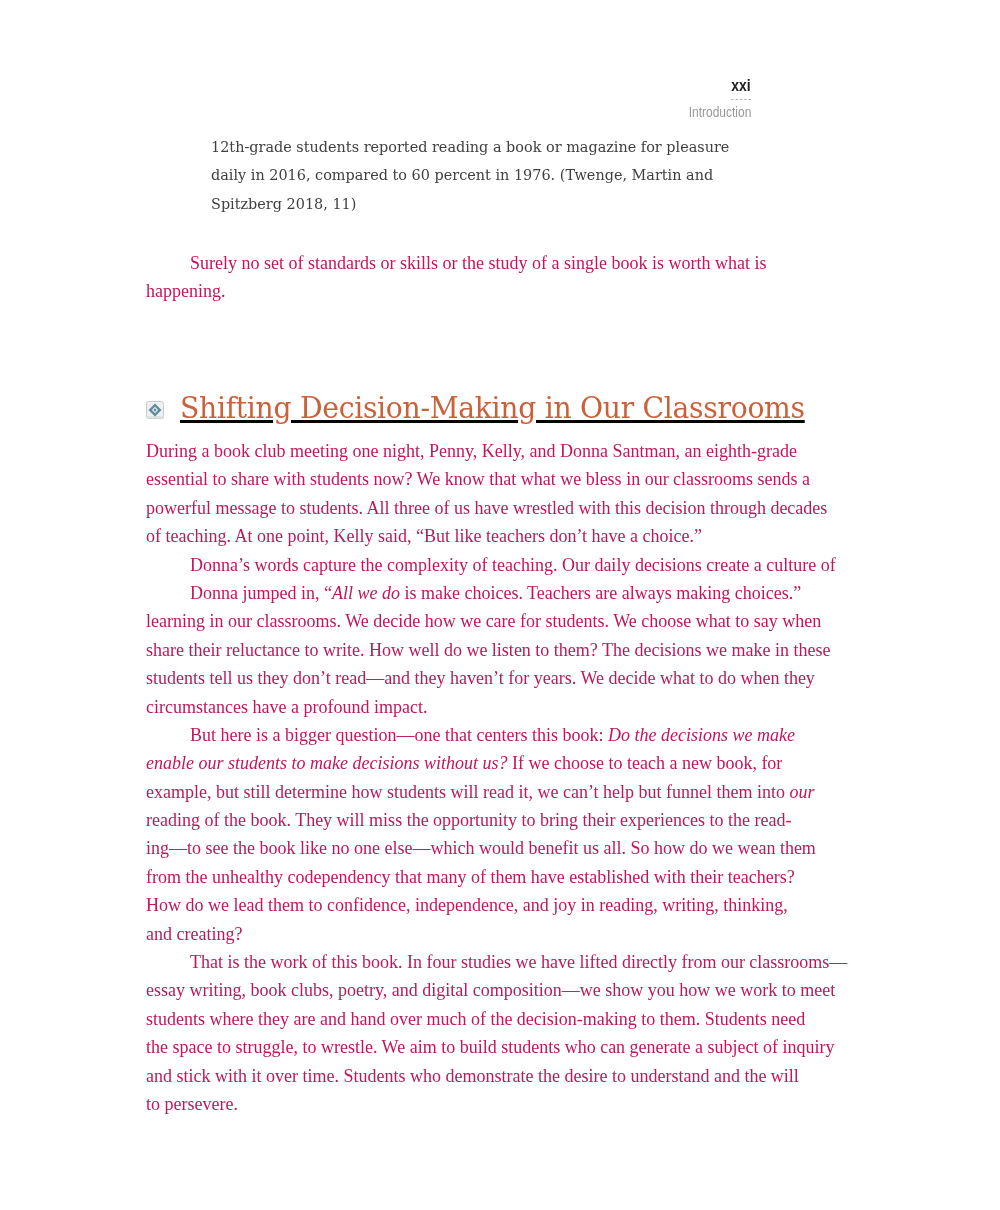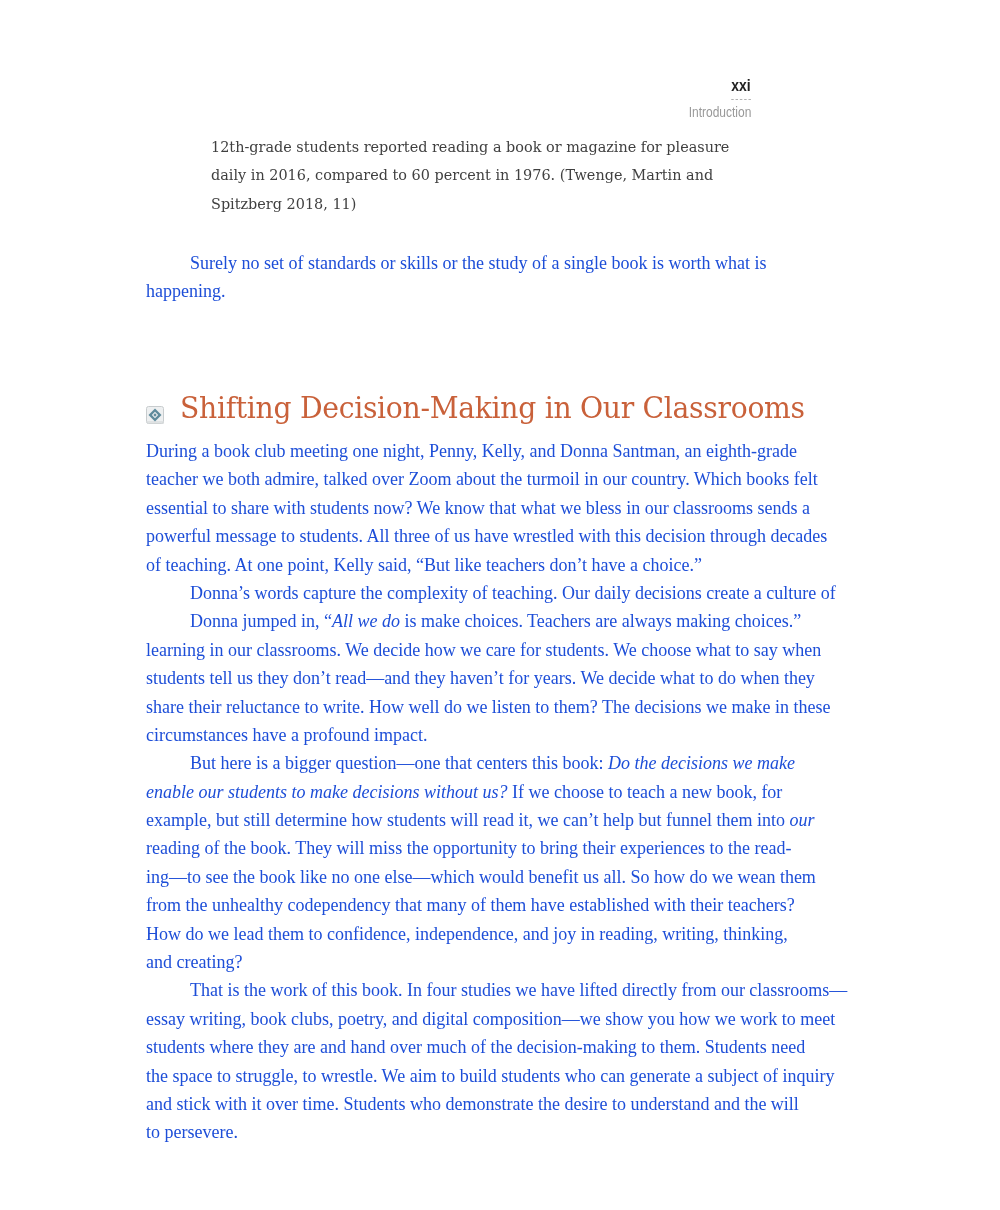--- a/index.html
+++ b/index.html
@@ -9,27 +9,27 @@
   .running-head { position: absolute; right: 66px; top: 42px; text-align: right; }
   .folio { font-family: "Liberation Sans", sans-serif; font-weight: bold; font-size: 17px; color: #222; line-height: 22px;
            border-bottom: 1px dashed #aaa; padding-bottom: 2px; display: inline-block; transform: scaleX(0.82); transform-origin: right; }
   .section-name { font-family: "Liberation Sans", sans-serif; font-size: 15px; color: #999; line-height: 20px; margin-top: 2px;
                   transform: scaleX(0.8); transform-origin: right; }
 
   .quote { position: absolute; left: 198px; top: 100px; width: 600px;
            font-family: "DejaVu Serif", serif; font-size: 15.5px; line-height: 29px; color: #404040; }
   .quote .ln { display: block; white-space: nowrap; transform: scaleX(0.93); transform-origin: left; }
 
-  .body-text { font-family: "Liberation Serif", serif; font-size: 18px; color: #1d4ed8; }
+  .body-text { font-family: "Liberation Serif", serif; font-size: 18px; color: #be185d; }
   .ln { display: block; white-space: nowrap; height: 28.4px; line-height: 28.4px; }
   .ind { padding-left: 44px; }
 
   .p-surely { position: absolute; left: 133px; top: 216px; }
 
-  .heading { position: absolute; left: 132px; top: 357px; display: flex; align-items: flex-end; }
+  .heading { position: absolute; left: 132px; top: 357px; display: flex; align-items: center; text-decoration: underline; }
   .heading-icon { width: 20px; height: 20px; margin-right: 15px; margin-top: 4px; }
   .heading-text { font-family: "DejaVu Serif", serif; font-size: 30px; color: #c9613a; letter-spacing: -0.3px; white-space: nowrap;
                   transform: scaleX(0.94); transform-origin: left; display: inline-block; }
 
   .main { position: absolute; left: 133px; top: 404px; }
 </style>
 </head>
 <body>
 
 <div class="page">
@@ -57,31 +57,30 @@
       <polygon points="10,3.5 16.5,10 10,16.5 3.5,10" fill="#5f8b9c"></polygon>
       <polygon points="10,6.8 13.2,10 10,13.2 6.8,10" fill="#eef0f1"></polygon>
       <polygon points="10,8.3 11.7,10 10,11.7 8.3,10" fill="#5f8b9c"></polygon>
     </svg>
     <span class="heading-text">Shifting Decision-Making in Our Classrooms</span>
   </div>
 
   <div class="main body-text">
 
     <span class="ln">During a book club meeting one night, Penny, Kelly, and Donna Santman, an eighth-grade</span>
-    <span class="ln">teacher we both admire, talked over Zoom about the turmoil in our country. Which books felt</span>
     <span class="ln">essential to share with students now? We know that what we bless in our classrooms sends a</span>
     <span class="ln">powerful message to students. All three of us have wrestled with this decision through decades</span>
     <span class="ln">of teaching. At one point, Kelly said, “But like teachers don’t have a choice.”</span>
 
     <span class="ln ind">Donna’s words capture the complexity of teaching. Our daily decisions create a culture of</span>
 
     <span class="ln ind"><span>Donna jumped in, “</span><em>All we do</em><span> is make choices. Teachers are always making choices.”</span></span>
     <span class="ln">learning in our classrooms. We decide how we care for students. We choose what to say when</span>
+    <span class="ln">share their reluctance to write. How well do we listen to them? The decisions we make in these</span>
     <span class="ln">students tell us they don’t read—and they haven’t for years. We decide what to do when they</span>
-    <span class="ln">share their reluctance to write. How well do we listen to them? The decisions we make in these</span>
     <span class="ln">circumstances have a profound impact.</span>
 
     <span class="ln ind"><span>But here is a bigger question—one that centers this book: </span><em>Do the decisions we make</em><span></span></span>
     <span class="ln"><span></span><em>enable our students to make decisions without us?</em><span> If we choose to teach a new book, for</span></span>
     <span class="ln"><span>example, but still determine how students will read it, we can’t help but funnel them into </span><em>our</em><span></span></span>
     <span class="ln">reading of the book. They will miss the opportunity to bring their experiences to the read-</span>
     <span class="ln">ing—to see the book like no one else—which would benefit us all. So how do we wean them</span>
     <span class="ln">from the unhealthy codependency that many of them have established with their teachers?</span>
     <span class="ln">How do we lead them to confidence, independence, and joy in reading, writing, thinking,</span>
     <span class="ln">and creating?</span>

